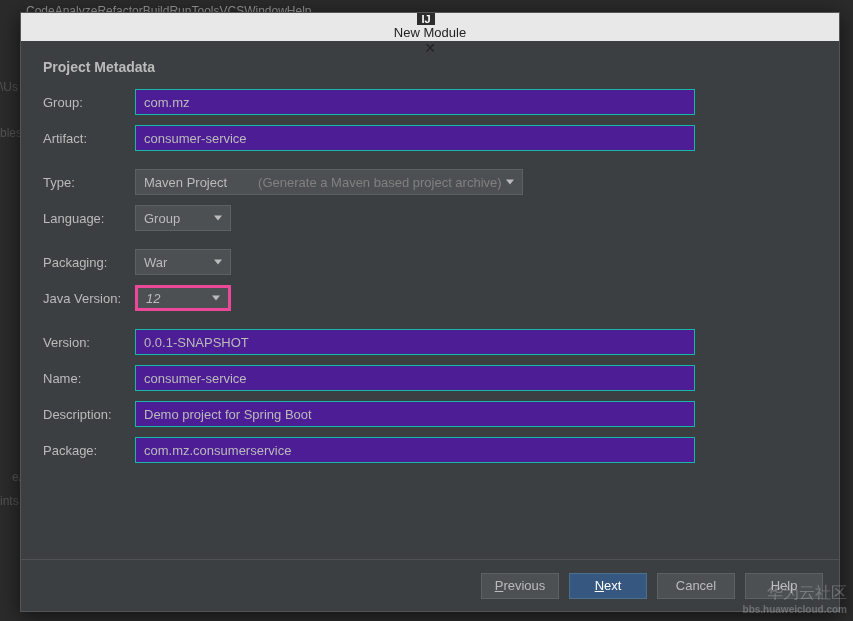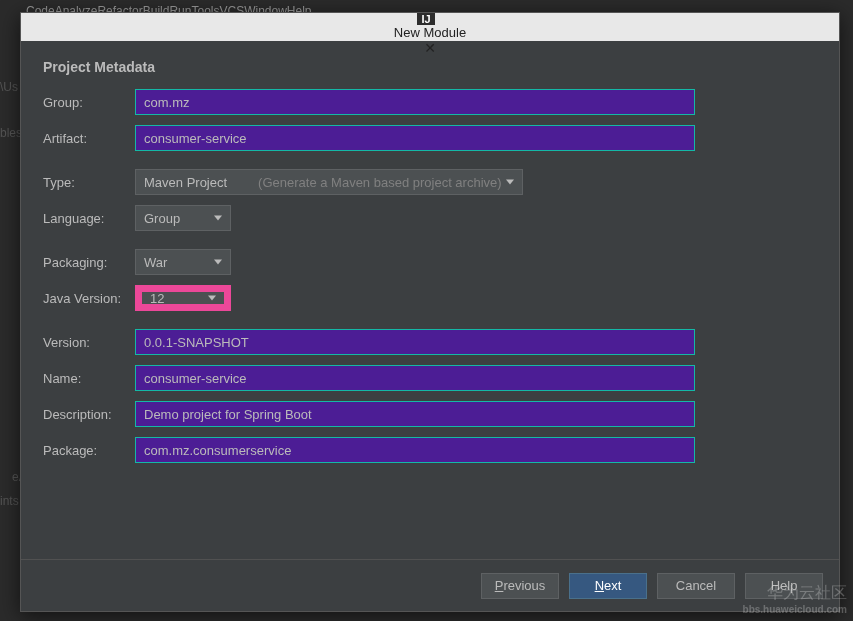--- a/index.html
+++ b/index.html
@@ -92,21 +92,21 @@
     border: 1px solid #5e6163;
     color: #bbbbbb;
     display: flex; align-items: center;
     padding: 0 8px;
     font-size: 13px;
     cursor: pointer;
     position: relative;
   }
   .combo.wide { width: 388px; gap: 25px; }
   .combo.narrow { width: 96px; }
-  .combo.focused { border: 7px solid #ec4899; }
+  .combo.focused { border: 3px solid #ec4899; font-style: italic; }
   .combo .hint { color: #808080; margin-left: 6px; }
   .combo .arrow {
     position: absolute; right: 8px; top: 50%;
     transform: translateY(-50%);
     width: 0; height: 0;
     border-left: 4px solid transparent;
     border-right: 4px solid transparent;
     border-top: 5px solid #bbbbbb;
   }
   .button-bar {

